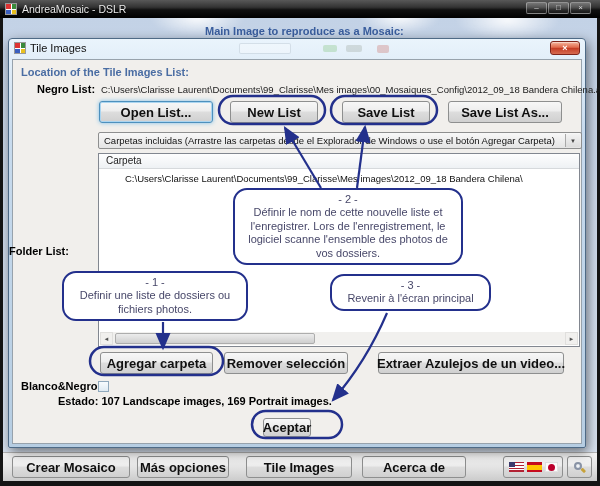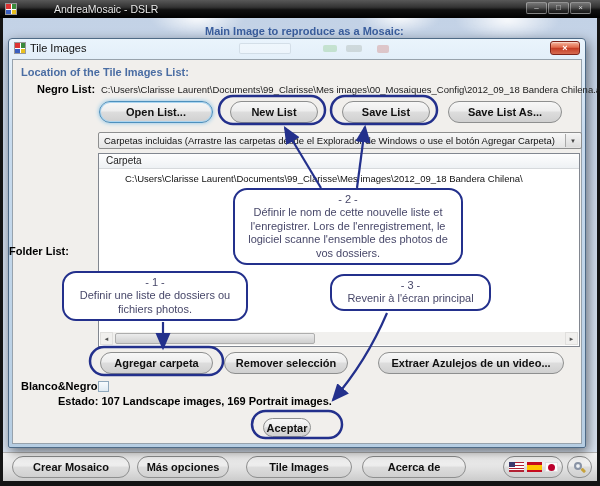--- a/index.html
+++ b/index.html
@@ -6,21 +6,21 @@
   html,body { width:600px; height:486px; }
   body { position:relative; overflow:hidden; background:#141414; }
 
   
   .titlebar { position:absolute; left:0; top:0; width:600px; height:18px;
     background:linear-gradient(180deg,#585858 0%,#333 40%,#101010 55%,#000 100%);
     display:flex; align-items:center; gap:5px; padding-left:5px; z-index:30; }
   .mosaic-icon { width:12px; height:12px; display:grid; grid-template-columns:1fr 1fr; grid-template-rows:1fr 1fr; gap:1px; background:#fff; border:1px solid #999; }
   .mosaic-icon i:nth-child(1){background:#d33;} .mosaic-icon i:nth-child(2){background:#3a8a3a;}
   .mosaic-icon i:nth-child(3){background:#3a5fc0;} .mosaic-icon i:nth-child(4){background:#e8c020;}
-  .win-title { color:#e8e8e8; font-size:10.5px; text-shadow:0 1px 1px #000;margin-left:32px; }
+  .win-title { color:#e8e8e8; font-size:10.5px; text-shadow:0 1px 1px #000; }
   .win-controls { position:absolute; right:9px; top:2px; display:flex; gap:1px; }
   .win-btn { width:21px; height:12px; background:linear-gradient(rgba(255,255,255,.25),rgba(255,255,255,.06));
     border:1px solid rgba(255,255,255,.35); border-radius:2px; color:#ddd; font-size:8px; line-height:10px; text-align:center; }
 
   .main-area { position:absolute; left:3px; top:18px; width:594px; height:463px;
     background:linear-gradient(180deg,#c3d2e6 0%,#cdd9ea 40%,#d9e3f0 100%); }
   .glare { position:absolute; background:radial-gradient(closest-side, rgba(255,255,255,.9), rgba(255,255,255,0)); filter:blur(2px); z-index:1; }
   .bg-label { position:absolute; z-index:1; font-weight:bold; font-size:11px; color:#3a5e9e; white-space:nowrap; }
 
   
@@ -35,21 +35,21 @@
     border:1px solid #7e241a; border-radius:3px; color:#fff; font-size:9px; font-weight:bold;
     text-align:center; line-height:12px; box-shadow:inset 0 1px 1px rgba(255,255,255,.5); }
   .dlg-content { position:absolute; left:3px; right:3px; top:20px; bottom:3px; background:#f1efec; border:1px solid #97a2ac; }
 
   .hdr-blue { position:absolute; left:12px; top:27px; font-size:11px; font-weight:bold; color:#4a6da3; }
   .lbl { position:absolute; font-size:11px; font-weight:bold; color:#000; white-space:nowrap; }
   .path-text { position:absolute; font-size:9.5px; color:#1a1a1a; white-space:nowrap; }
 
   .btn { position:absolute; height:22px; display:flex; align-items:center; justify-content:center;
     background:linear-gradient(180deg,#f7f7f7 0%,#ededed 45%,#dddddd 50%,#d0d0d0 100%);
-    border:1px solid #8e8f8f; border-radius:11px; font-size:11px; font-weight:bold; color:#101010; white-space:nowrap; }
+    border:1px solid #8e8f8f; border-radius:3px; font-size:13px; font-weight:bold; color:#101010; white-space:nowrap; }
   .btn.focused { border-color:#4d90bd; box-shadow:inset 0 0 0 1px #abd5f0, 0 0 4px #7fc0e8; }
 
   .dropdown { position:absolute; left:89px; top:93px; width:484px; height:17px;
     background:linear-gradient(180deg,#f8f8f8,#e4e4e4); border:1px solid #8e8f8f; border-radius:2px;
     font-size:9.5px; color:#111; padding:2px 20px 0 5px; white-space:nowrap; overflow:hidden; }
   .dd-arrow { position:absolute; right:1px; top:1px; width:15px; height:13px;
     background:linear-gradient(180deg,#f3f3f3,#dcdcdc); border-left:1px solid #a8a8a8;
     font-size:6px; color:#444; display:flex; align-items:center; justify-content:center; }
 
   .listview { position:absolute; left:89px; top:114px; width:482px; height:194px; background:#fff; border:1px solid #828790; }

